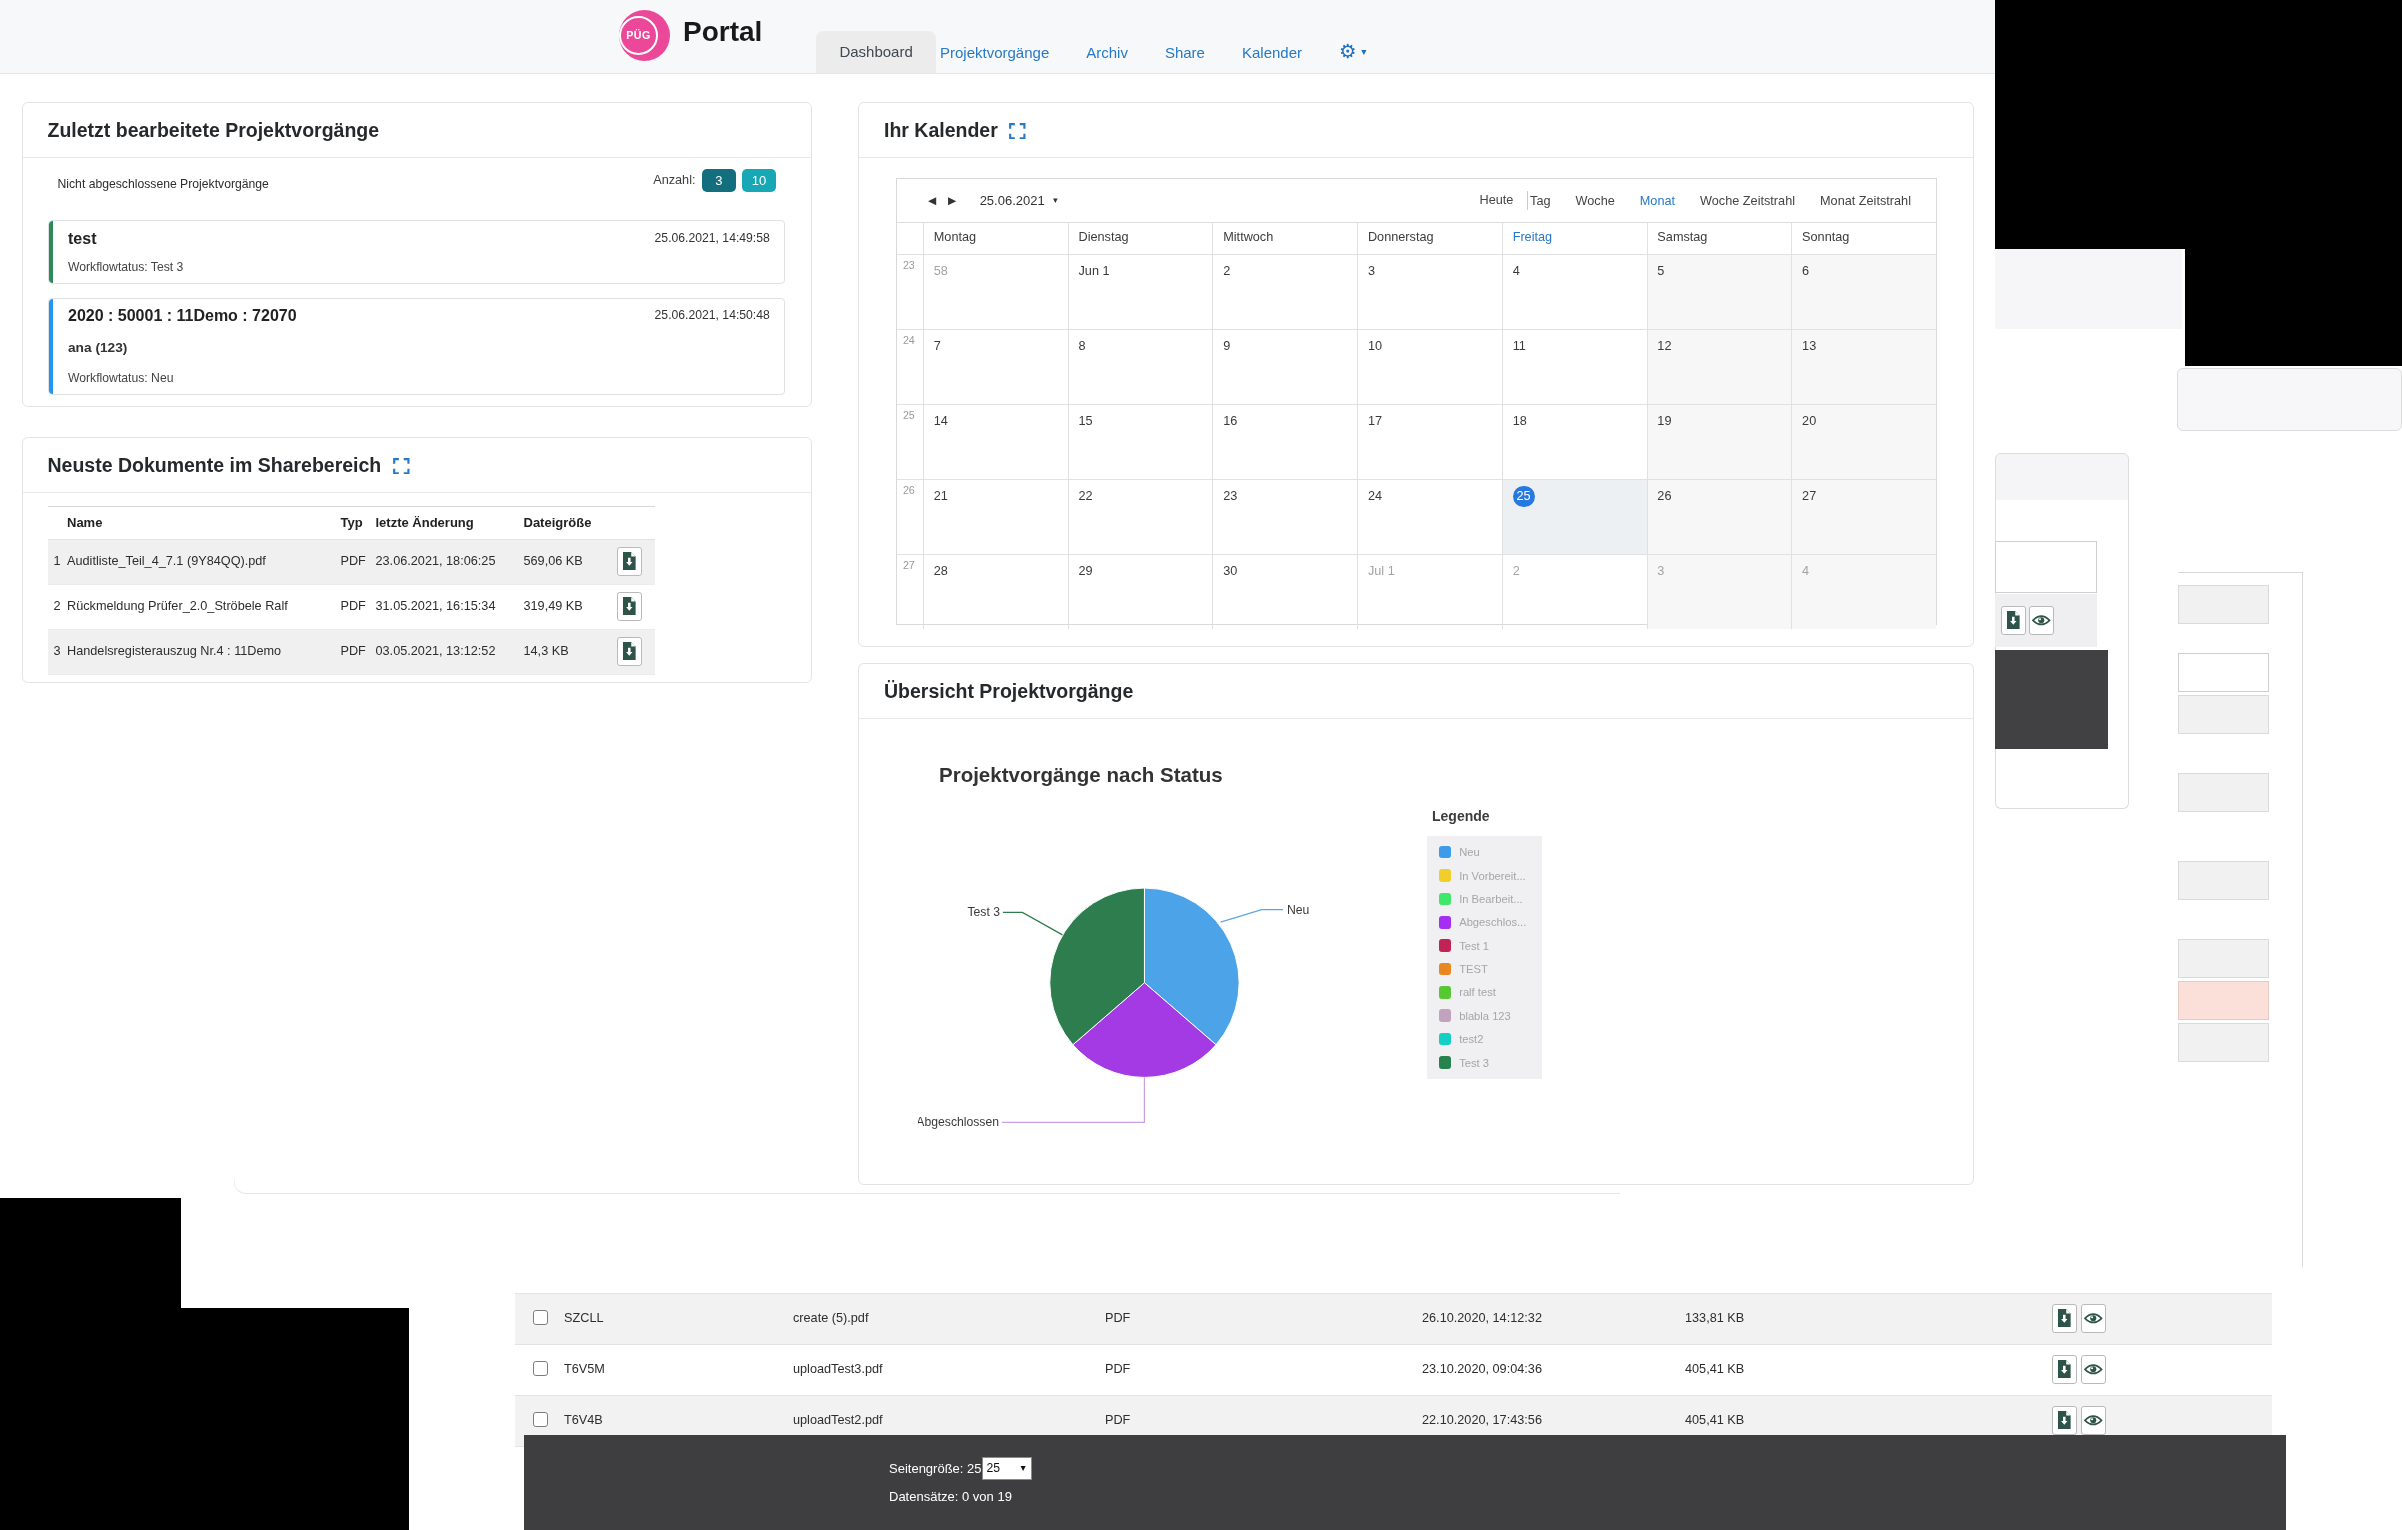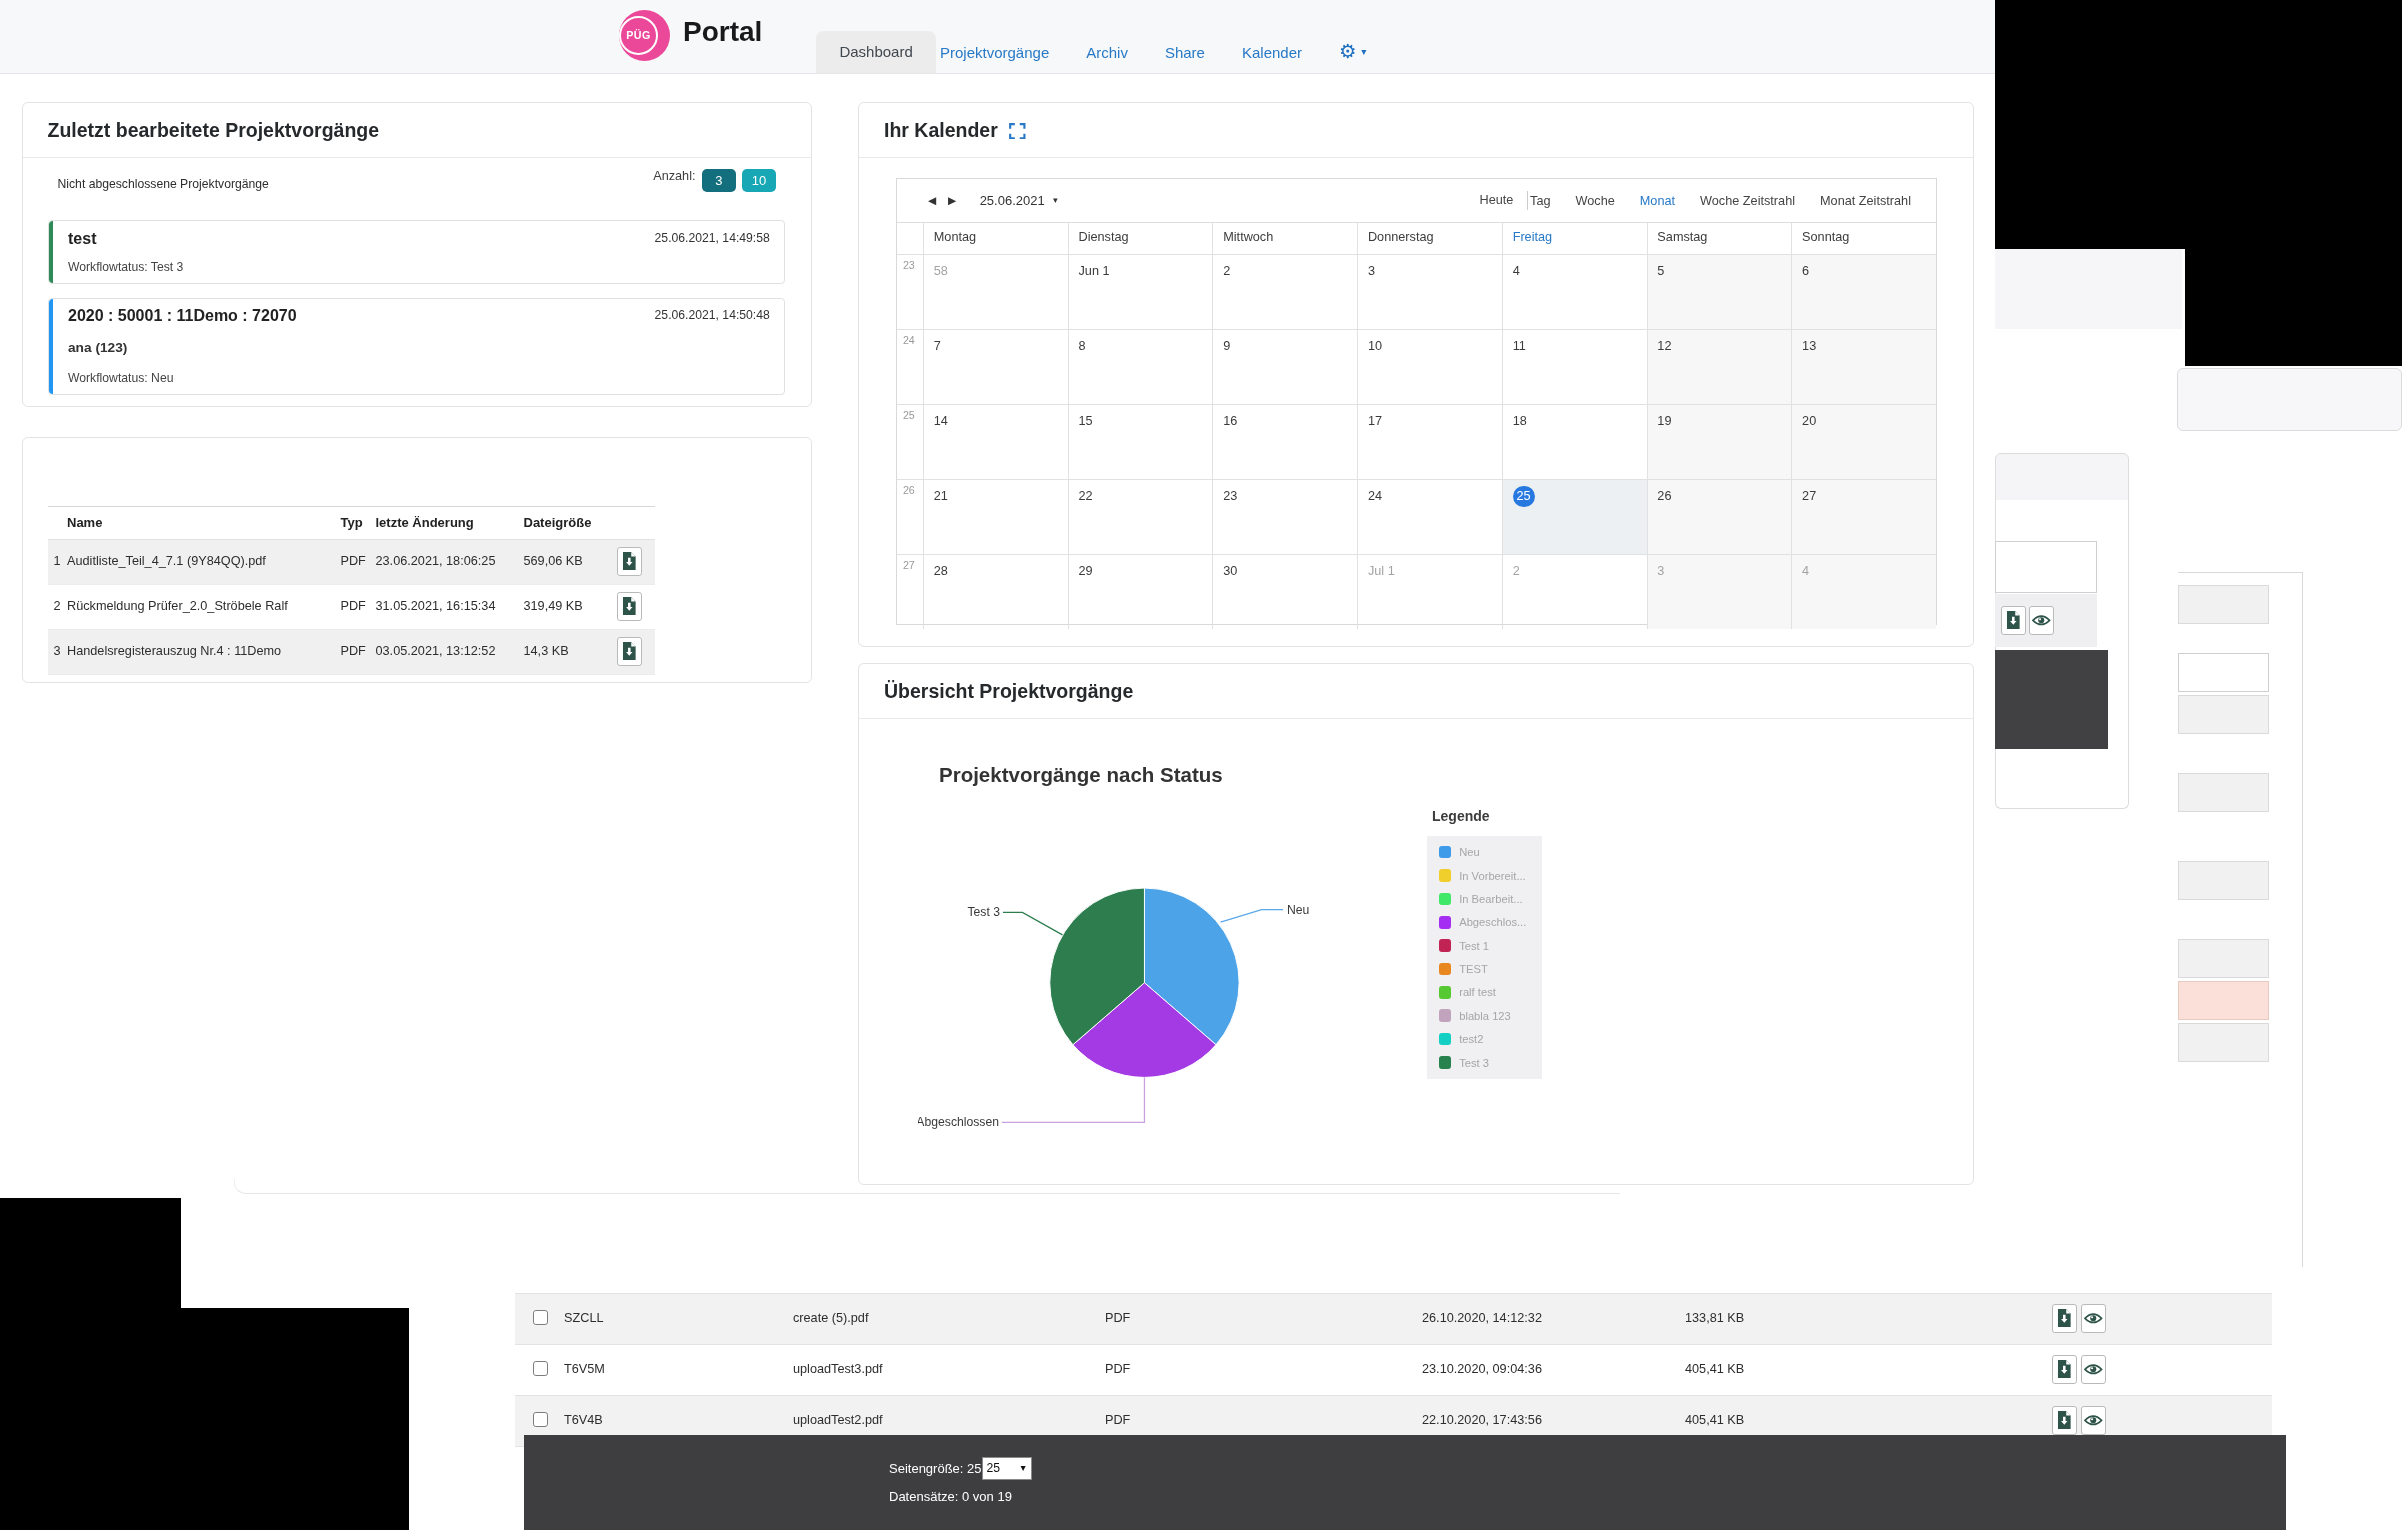--- a/index.html
+++ b/index.html
@@ -21,21 +21,21 @@
   #gear-item .caret{font-size:8.8px;}
 
   
   .card{position:absolute;background:#fff;border:1px solid #e2e3e6;border-radius:5.9px;}
   .card-header{height:54px;line-height:54px;padding-left:25px;border-bottom:1px solid #e8e9eb;font-size:19.5px;font-weight:600;color:#26292c;display:flex;align-items:center;gap:11.7px;}
   .expand-btn{display:inline-flex;cursor:pointer;margin-top:2px;}
 
   
   #card-recent{left:21.5px;top:102px;width:788px;height:303px;}
   #recent-filter{left:35px;top:74px;font-size:12.2px;color:#2e2e2e;}
-  #recent-count{right:35px;top:66px;display:flex;align-items:flex-start;gap:6.8px;}
+  #recent-count{right:35px;top:66px;display:flex;align-items:center;gap:6.8px;}
   #recent-count .lbl{font-size:12.7px;color:#3e3e3e;}
   .badge{min-width:17.6px;padding:3.9px 7.8px;border-radius:4.9px;color:#fff;font-size:13px;text-align:center;}
   #recent-list{left:25px;top:117px;width:737px;display:flex;flex-direction:column;gap:13.7px;}
   .recent-item{position:relative;border:1px solid #dfe0e2;border-radius:3.9px;background:#fff;}
   .ri-bar{position:absolute;left:0;top:0;bottom:0;width:4.9px;border-radius:3.9px 0 0 3.9px;}
   .ri-title{position:absolute;left:19.5px;top:8.8px;font-size:16px;font-weight:bold;color:#222;}
   .ri-time{position:absolute;right:13.7px;top:9.8px;font-size:12.2px;color:#333;}
   .ri-sub{position:absolute;left:19.5px;top:41px;font-size:13.7px;font-weight:bold;color:#333;}
   .ri-status{position:absolute;left:19.5px;bottom:8.8px;font-size:12.2px;color:#444;}
 
@@ -158,20 +158,31 @@
           <span class="ri-bar" style="background: rgb(33, 150, 243);"></span>
           <div class="ri-title">2020 : 50001 : 11Demo : 72070</div>
           <div class="ri-time">25.06.2021, 14:50:48</div>
           <div class="ri-sub">ana (123)</div>
           <div class="ri-status">Workflowtatus: Neu</div>
         </article>
       </div>
   </section>
 
   <section class="card" id="card-docs">
+    <div class="card-header">
+      <span>Neuste Dokumente im Sharebereich</span>
+      <span class="expand-btn">
+        <svg width="16.6" height="16.6" viewBox="0 0 17 17" fill="none" stroke="#2779c7" stroke-width="2.2">
+            <path d="M6 1.2H1.2V6"></path>
+            <path d="M11 1.2h4.8V6"></path>
+            <path d="M15.8 11v4.8H11"></path>
+            <path d="M6 15.8H1.2V11"></path>
+          </svg>
+      </span>
+    </div>
     <div class="abs" id="doc-table">
       <div id="doc-head">
         <span class="dc-name">Name</span>
         <span class="dc-type">Typ</span>
         <span class="dc-mod">letzte Änderung</span>
         <span class="dc-size">Dateigröße</span>
       </div>
       <div id="doc-rows">
           <div class="doc-row stripe">
             <span class="dc-idx">1</span>

